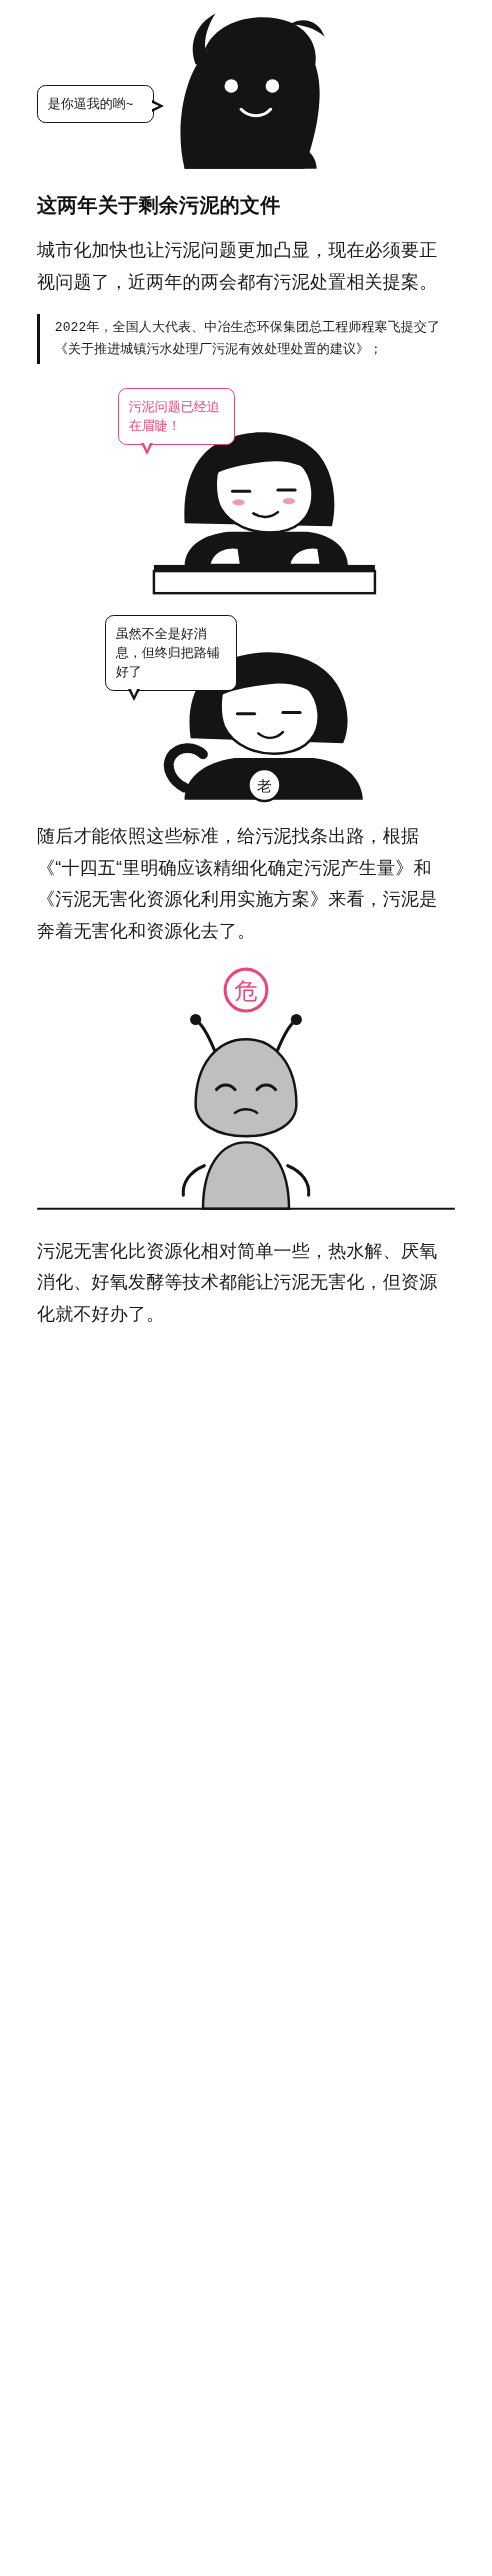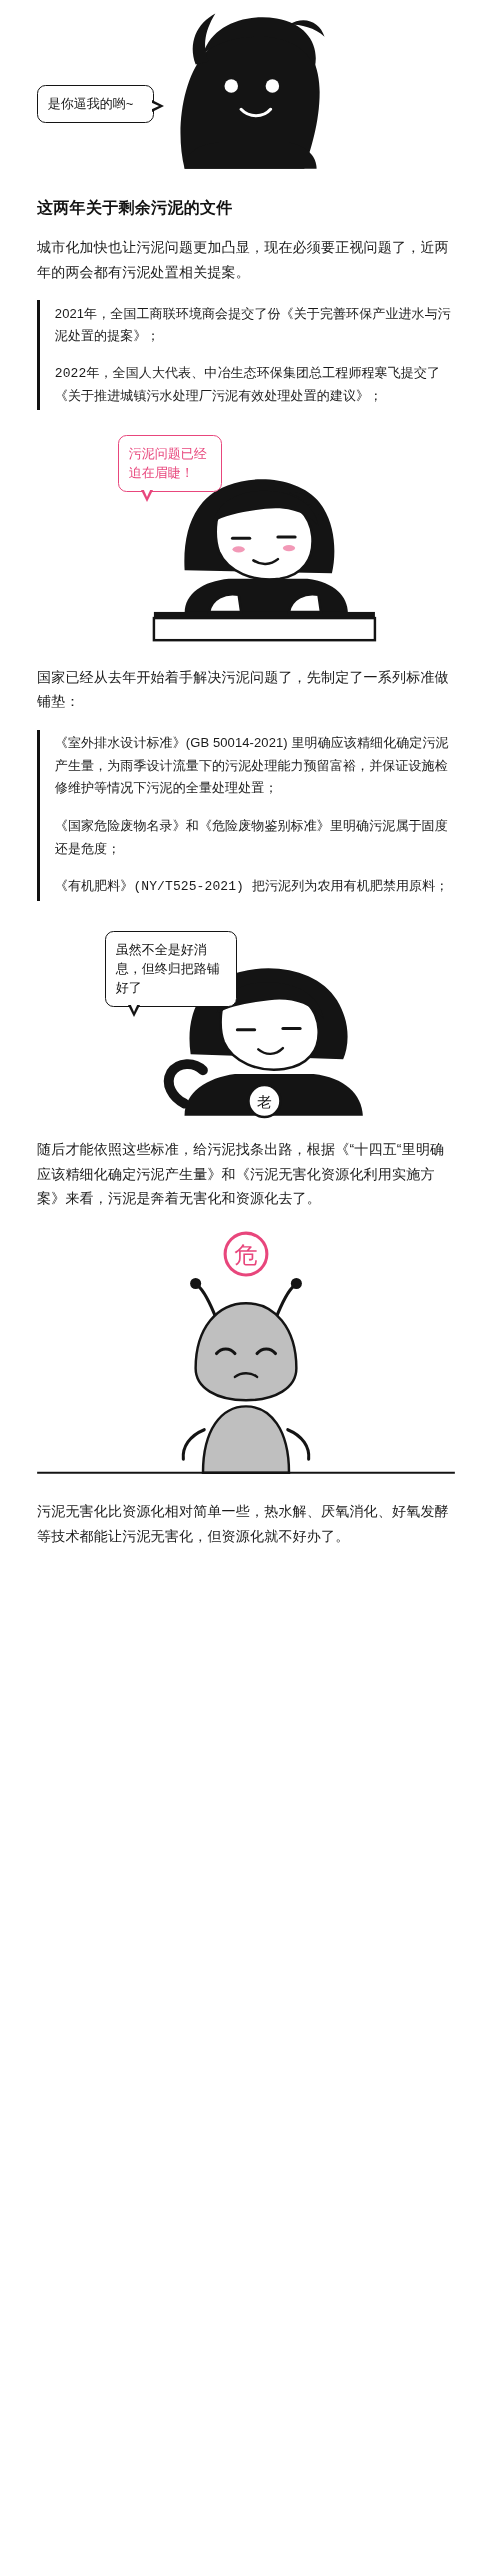--- a/index.html
+++ b/index.html
@@ -79,28 +79,28 @@
     width: 0; height: 0;
     border-left: 4.3px solid transparent;
     border-right: 4.3px solid transparent;
     border-top: 9.2px solid #ffffff;
   }
   .bubble.pink .tail.bottom { border-top-color: #e8467c; }
   .bubble.pink .tail.bottom::after { border-top-color: #ffffff; }
 
   
   h2.section-title {
-    font-size: 16px;
+    font-size: 20px;
     font-weight: bold;
     color: #111;
-    margin: 20px 0 16px 0;
+    margin: 14px 0 16px 0;
     letter-spacing: 0.3px;
   }
   p.body-text {
-    font-size: 14px;
+    font-size: 18px;
     line-height: 1.75;
     margin: 14.8px 0 16px 0;
     color: #1a1a1a;
     letter-spacing: 0.2px;
   }
   .quote-block {
     border-left: 3.1px solid #111;
     padding: 2.5px 0 2.5px 14.8px;
     margin: 16px 0 18.5px 0;
   }
@@ -143,27 +143,26 @@
     </svg>
   </div>
 
   <div class="content">
 
     <h2 class="section-title">这两年关于剩余污泥的文件</h2>
 
     <p class="body-text">城市化加快也让污泥问题更加凸显，现在必须要正视问题了，近两年的两会都有污泥处置相关提案。</p>
 
     <div class="quote-block">
-      <p>2021年，全国工商联环境商会提交了份《关于完善环保产业进水与污泥处置的提案》；</p>
       <p>2022年，全国人大代表、中冶生态环保集团总工程师程寒飞提交了《关于推进城镇污水处理厂污泥有效处理处置的建议》；</p>
     </div>
   </div>
 
   <div class="illus-wrap" style="height:221px;">
-    <div class="bubble pink" style="left:118px; top:6.2px; width:104px;">
+    <div class="bubble pink" style="left:118px; top:6.2px; width:117px;">
       <span>污泥问题已经迫在眉睫！</span>
       <span class="tail bottom"></span>
     </div>
     <svg width="492" height="221" viewBox="0 0 800 360">
 
       <path d="M300,230 C296,160 320,110 370,92 C420,72 490,82 520,120 C545,152 548,200 540,235 Z" fill="#141414"></path>
 
       <path d="M352,150 C360,118 400,104 440,110 C480,116 505,140 508,175 C511,212 492,238 455,244 C412,250 370,232 356,200 C350,183 350,165 352,150 Z" fill="#ffffff" stroke="#141414" stroke-width="4"></path>
 
       <path d="M346,152 C356,112 400,96 448,102 C492,108 514,132 518,158 C498,134 466,126 432,130 C398,134 366,140 346,152 Z" fill="#141414"></path>
@@ -180,29 +179,20 @@
       <path d="M300,300 C300,268 330,248 372,244 L500,244 C545,250 565,272 566,300 Z" fill="#141414"></path>
 
       <rect x="250" y="298" width="360" height="10" fill="#141414"></rect>
       <rect x="250" y="308" width="360" height="36" fill="#ffffff" stroke="#141414" stroke-width="4"></rect>
 
       <path d="M340,298 C344,276 366,266 388,270 L392,298 Z" fill="#ffffff" stroke="#141414" stroke-width="4"></path>
       <path d="M470,298 C474,276 496,266 518,270 L522,298 Z" fill="#ffffff" stroke="#141414" stroke-width="4"></path>
     </svg>
   </div>
 
-  <div class="content">
-    <p class="body-text">国家已经从去年开始着手解决污泥问题了，先制定了一系列标准做铺垫：</p>
-
-    <div class="quote-block">
-      <p>《室外排水设计标准》(GB 50014-2021) 里明确应该精细化确定污泥产生量，为雨季设计流量下的污泥处理能力预留富裕，并保证设施检修维护等情况下污泥的全量处理处置；</p>
-      <p>《国家危险废物名录》和《危险废物鉴别标准》里明确污泥属于固度还是危度；</p>
-      <p>《有机肥料》(NY/T525-2021) 把污泥列为农用有机肥禁用原料；</p>
-    </div>
-  </div>
 
   <div class="illus-wrap" style="height:203px;">
     <div class="bubble" style="left:105px; top:12px; width:132px;">
       <span>虽然不全是好消息，但终归把路铺好了</span>
       <span class="tail bottom"></span>
     </div>
     <svg width="492" height="203" viewBox="0 0 800 330">
 
       <path d="M310,220 C300,150 330,100 390,86 C450,70 520,86 548,132 C570,168 568,205 558,228 Z" fill="#141414"></path>
 

